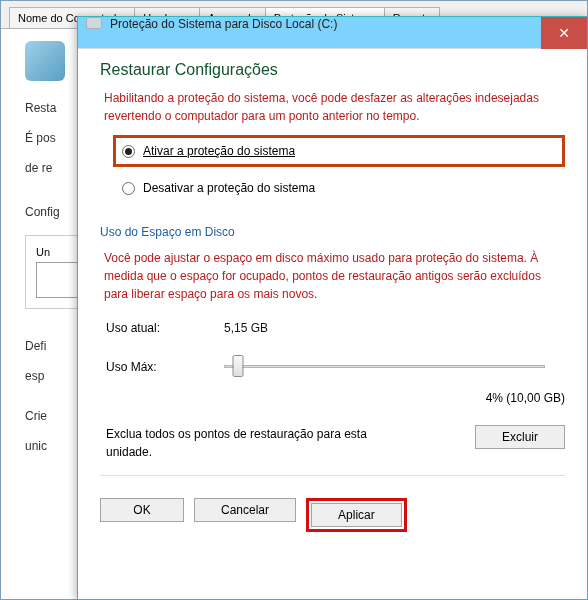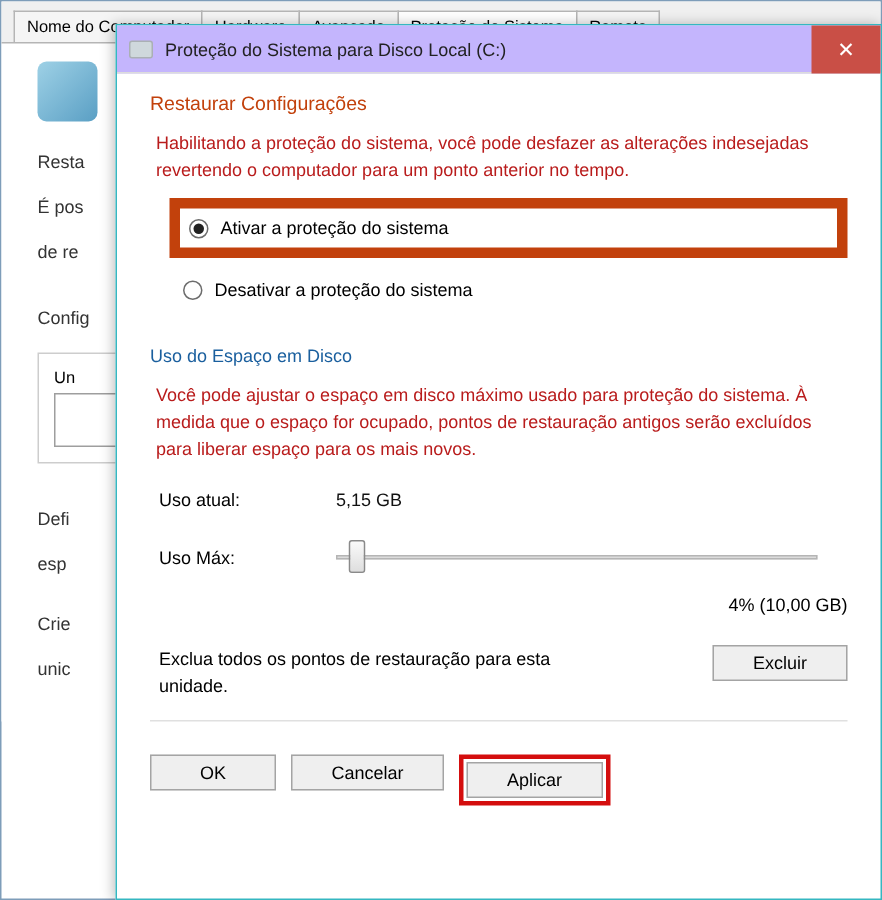--- a/index.html
+++ b/index.html
@@ -68,24 +68,24 @@
     top: 16px;
     left: 77px;
     width: 511px;
     height: 584px;
     background: #fff;
     border: 1px solid #35b7c1;
     box-shadow: -2px 0 8px rgba(0,0,0,0.25);
   }
   .titlebar {
     height: 32px;
-    background: #c4b5fd;
+    background: #7dd3fc;
     border-bottom: 1px solid #dcdcdc;
     display: flex;
-    align-items: center;
+    align-items: flex-start;
     padding-left: 8px;
   }
   .titlebar-icon {
     width: 16px; height: 12px;
     background: #cfd8dc;
     border: 1px solid #aab0b4;
     border-radius: 2px;
     margin-right: 8px;
     position: relative;
   }
@@ -101,22 +101,22 @@
     justify-content: center;
     font-size: 14px;
     cursor: pointer;
   }
 
   .dialog-body {
     padding: 12px 22px 10px 22px;
   }
 
   .section-head {
-    color: #c2410c;
-    font-size: 13px;
+    color: #14532d;
+    font-size: 16px;
     margin-bottom: 10px;
   }
   .section-desc {
     font-size: 12px;
     color: #b91c1c;
     line-height: 1.5;
     margin-bottom: 16px;
     padding-left: 4px;
   }
 
@@ -141,24 +141,25 @@
   }
   .radio.checked::after {
     content: "";
     position: absolute;
     top: 2px; left: 2px;
     width: 7px; height: 7px;
     background: #222;
     border-radius: 50%;
   }
   .highlight-red {
-    border: 7px solid #c2410c;
+    border: 3px solid #c2410c;
     padding: 6px 60px 6px 6px;
     margin-left: -9px;
     margin-top: -6px;
+    text-decoration: underline;
   }
 
   .disk-section-head {
     color: #1a5f9e;
     font-size: 12px;
     margin-bottom: 10px;
     margin-top: 20px;
   }
 
   .kv-row {

